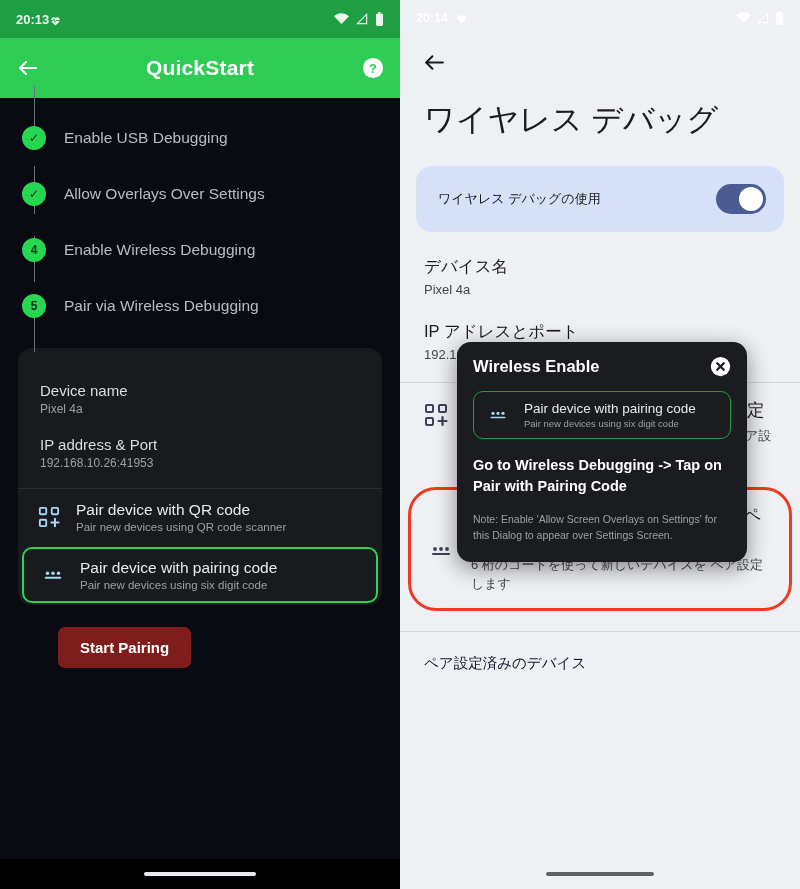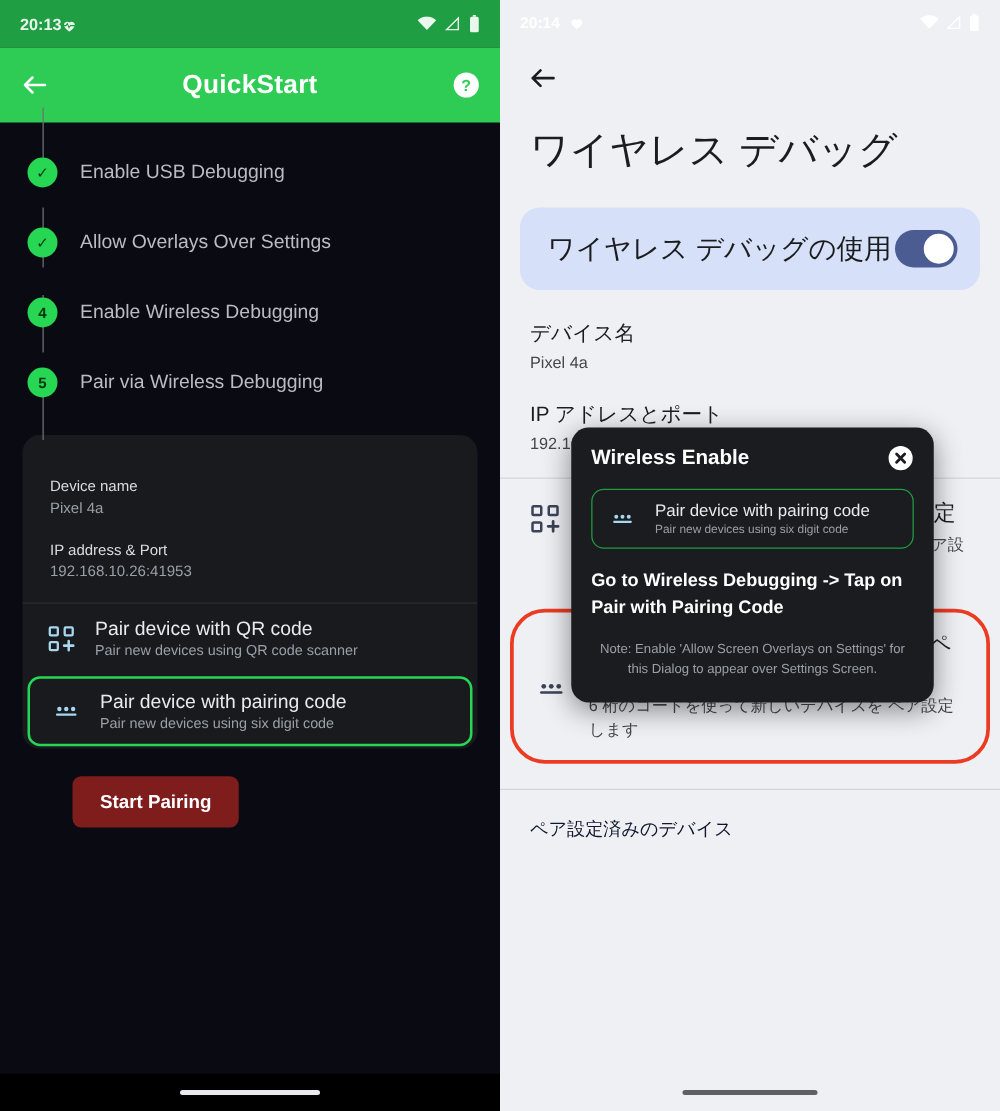--- a/index.html
+++ b/index.html
@@ -63,21 +63,21 @@
   .toggle-row span { color: #101418; font-size: 16px; }
   .toggle-sw {
     margin-left: auto; width: 48px; height: 27px; border-radius: 14px;
     background: #5f6368; position: relative;
   }
   .toggle-sw::after {
     content: ""; position: absolute; top: 2.5px; right: 2.5px;
     width: 22px; height: 22px; border-radius: 50%; background: #ffffff;
   }
   .info-block { padding: 20px 22px 0 22px; }
-  .info-title { color: #dadce0; font-size: 12px; }
+  .info-title { color: #dadce0; font-size: 15px; }
   .info-sub { color: #9aa0a6; font-size: 12px; margin-top: 3px; }
   .divider { height: 1px; background: #2a2d31; margin: 18px 0 0 0; }
 
   .pair-opt {
     display: flex; align-items: center; gap: 16px;
     padding: 12px 18px 12px 20px; cursor: pointer;
   }
   .pair-opt.sel {
     border: 2px solid #27d653; border-radius: 10px; margin: 2px 4px;
     padding: 10px 16px 10px 18px;
@@ -110,21 +110,21 @@
   .r-sb-right { margin-left: auto; display: flex; align-items: center; gap: 5px; }
   .r-back { padding: 14px 0 0 22px; cursor: pointer; }
   .r-title {
     padding: 26px 24px 0 24px; font-size: 31px; color: #1b1c1e; line-height: 1.25;
   }
   .r-toggle {
     margin: 26px 16px 0 16px; background: #d6e0f8; border-radius: 16px;
     height: 66px; display: flex; align-items: center; padding: 0 18px 0 22px;
     cursor: pointer;
   }
-  .r-toggle span { color: #1b1c1e; font-size: 22px; }
+  .r-toggle span { color: #1b1c1e; font-size: 13px; }
   .r-sw {
     margin-left: auto; width: 50px; height: 30px; border-radius: 16px;
     background: #4a5c92; position: relative;
   }
   .r-sw::after {
     content: ""; position: absolute; top: 3px; right: 3px;
     width: 24px; height: 24px; border-radius: 50%; background: #ffffff;
   }
   .r-info { padding: 24px 24px 0 24px; }
   .r-info-t { font-size: 16.5px; color: #1b1c1e; }
@@ -160,21 +160,21 @@
     display: flex; align-items: center; gap: 16px; padding: 9px 14px; cursor: pointer;
   }
   .dlg-opt-t { color: #e8eaed; font-size: 13.5px; }
   .dlg-opt-s { color: #9aa0a6; font-size: 9.5px; margin-top: 2px; }
   .dlg-inst {
     margin-top: 16px; color: #ffffff; font-size: 14.5px; font-weight: bold;
     text-align: left; line-height: 1.45;
   }
   .dlg-note {
     margin-top: 14px; color: #9aa0a6; font-size: 10.5px;
-    text-align: center; line-height: 1.55;
+    text-align: left; line-height: 1.55;
   }
   .hidden-behind { position: relative; z-index: 1; }
 </style>
 </head>
 <body>
 
 <div class="screens">
 
   <div class="left">
 

